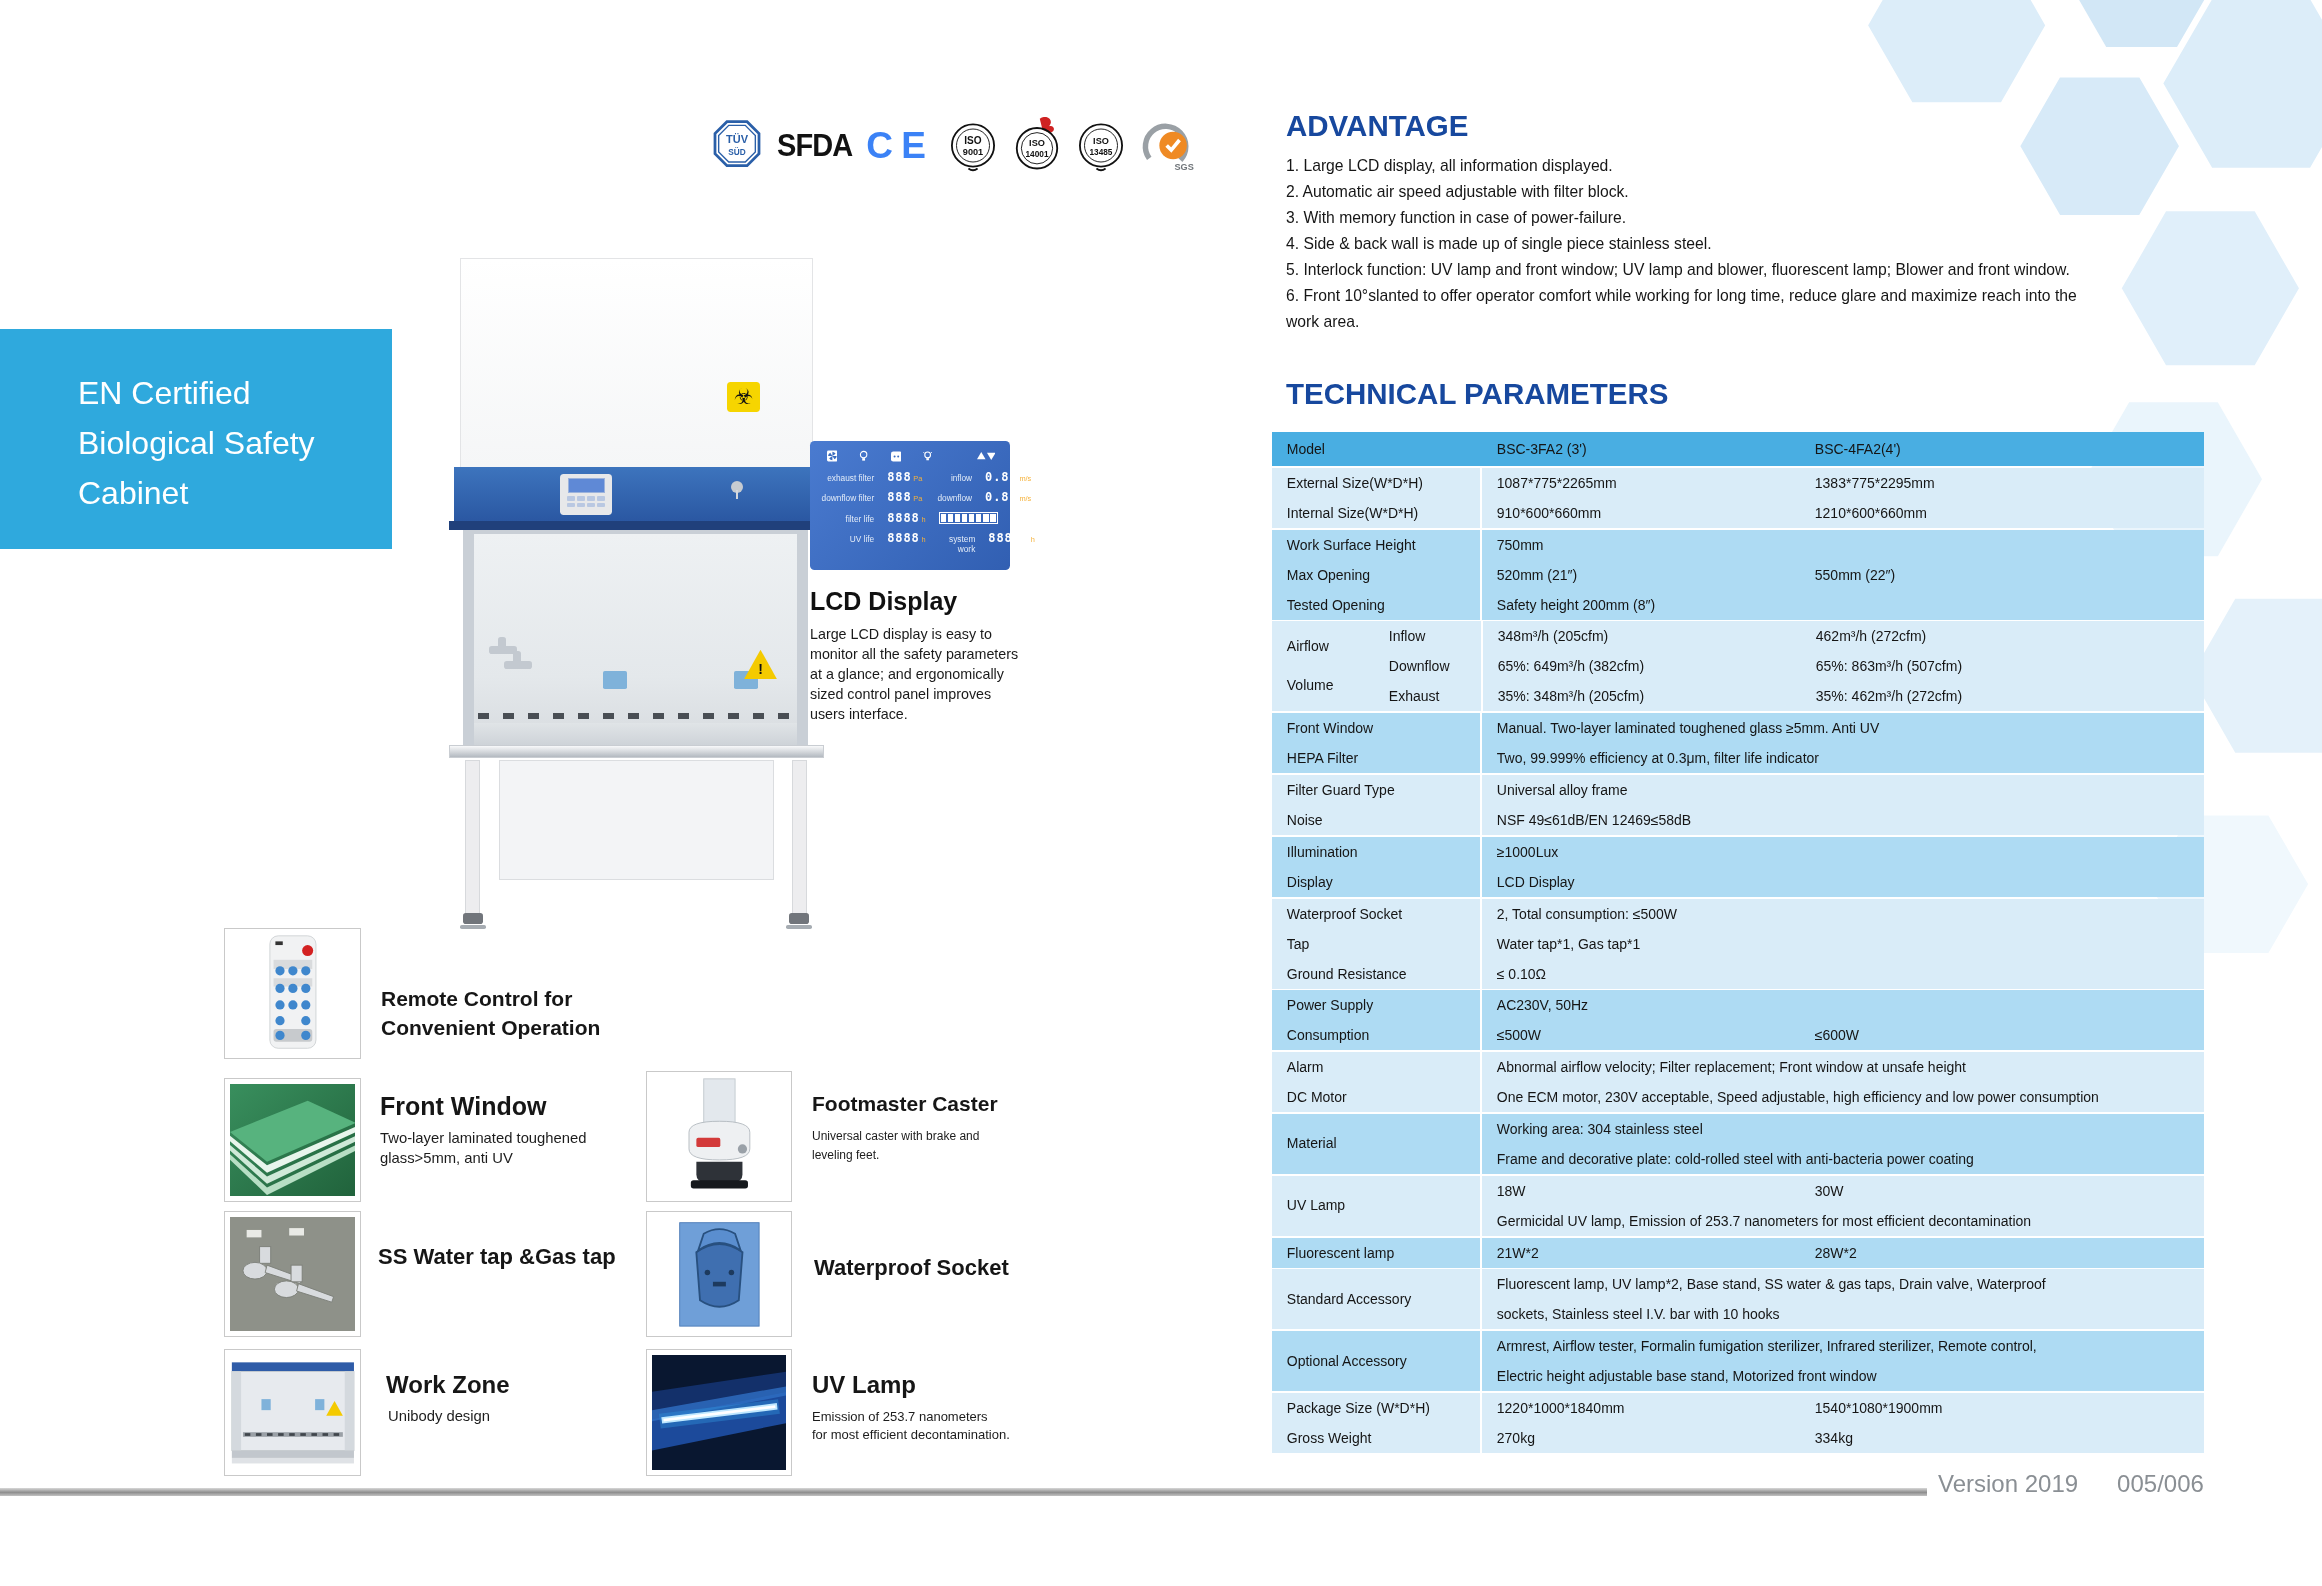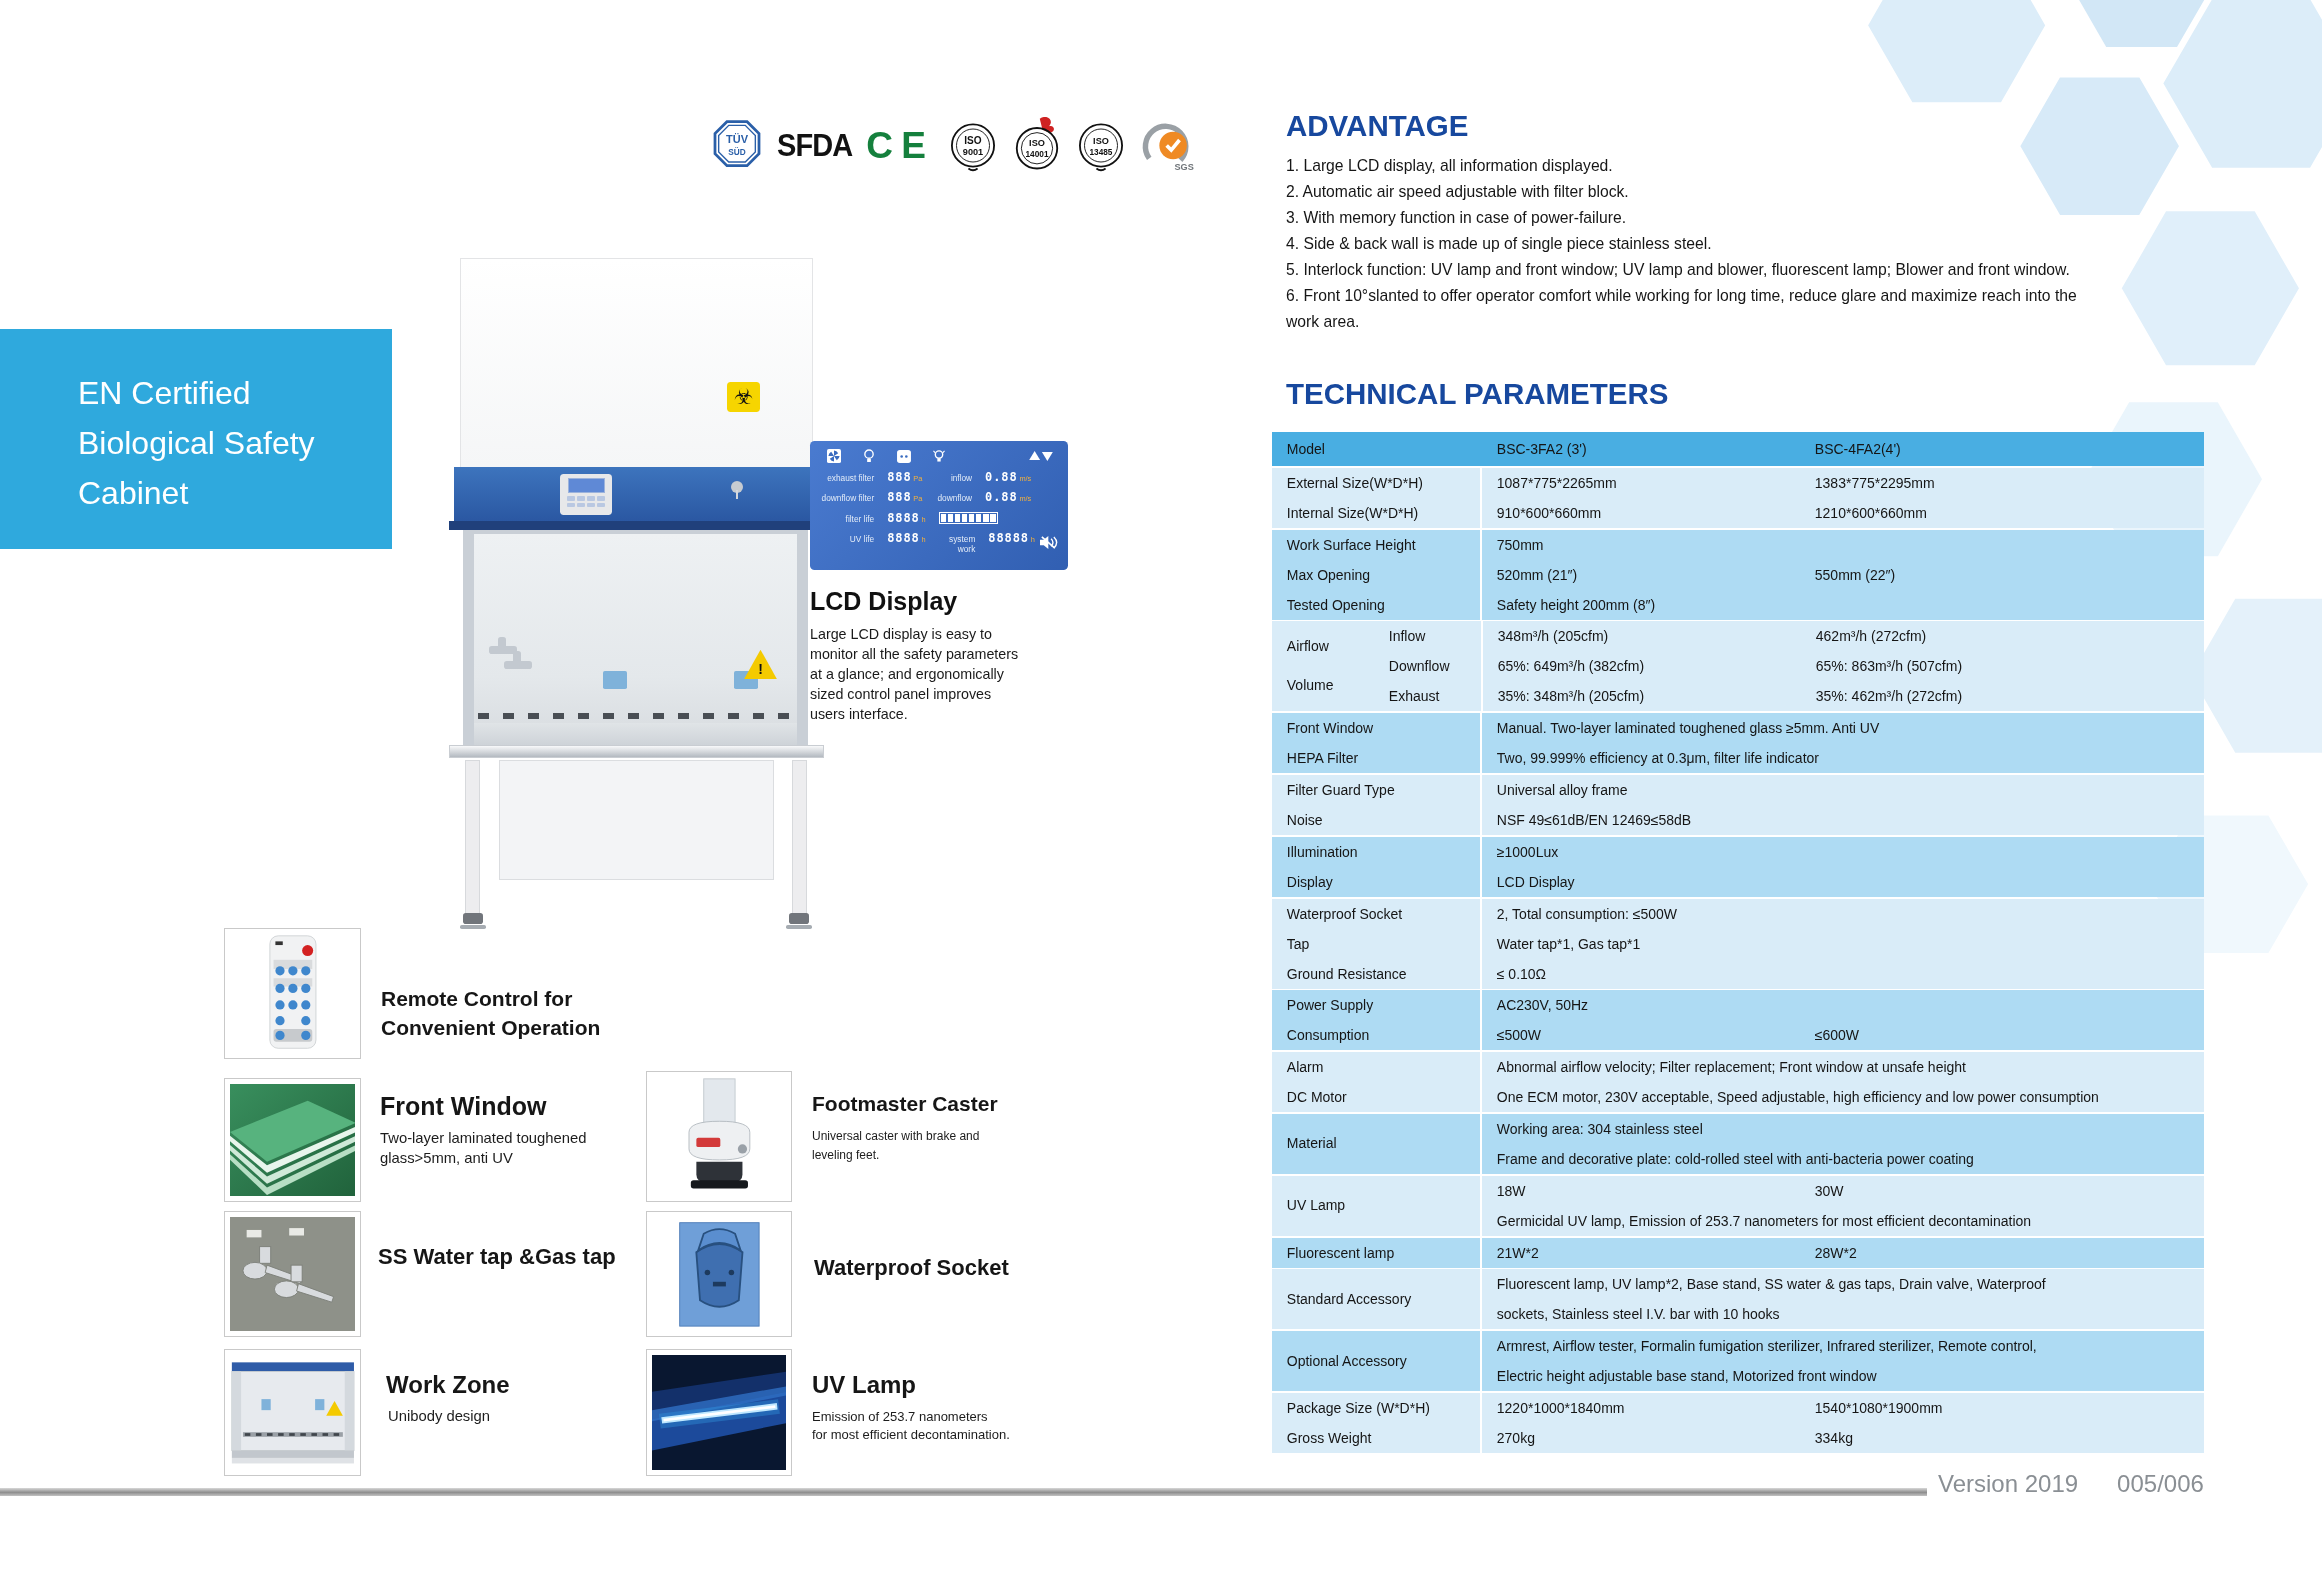--- a/index.html
+++ b/index.html
@@ -6,21 +6,21 @@
   html,body { background:#fff; }
   body { font-family: "Liberation Sans", sans-serif; }
   .page { position:relative; width:2322px; height:1587px; background:#fff; overflow:hidden; }
 
   
   .hex-deco { position:absolute; top:0; right:0; pointer-events:none; }
 
   
   .cert-row { position:absolute; left:711px; top:113px; height:65px; display:flex; align-items:center; gap:14px; }
   .cert-sfda { font-size:29px; font-weight:bold; color:#121212; letter-spacing:-0.9px; transform:scaleY(1.08); }
-  .cert-ce { font-size:37px; font-weight:bold; color:#15803d; letter-spacing:8.3px; }
+  .cert-ce { font-size:37px; font-weight:bold; color:#3b82f6; letter-spacing:8.3px; }
 
   
   .banner { position:absolute; left:0; top:329px; width:392px; height:220px; padding:39px 0 0 78px;
             color:#fff; font-size:32px; line-height:50px; font-weight:400; }
 
   
   .cabinet { position:absolute; left:397px; top:247px; width:441px; height:666px; }
   .hood { position:absolute; left:63px; top:11px; width:353px; height:209px;
           background:linear-gradient(180deg,#ffffff,#f5f6f7); border:0.9px solid #e3e4e6; border-bottom:none; }
   .bio { position:absolute; left:330px; top:135px; width:33px; height:29.5px; background:#f6d500; border-radius:3.7px;
@@ -50,21 +50,21 @@
           background:linear-gradient(180deg,#f8f9fa,#b3b9c0); border:0.9px solid #c9cdd2; }
   .base { position:absolute; left:102px; top:513px; width:275px; height:120px; background:#f3f4f6; border:0.9px solid #dbdde0; }
   .leg { position:absolute; top:513px; width:14.8px; height:155px; background:#ededef; border:0.9px solid #d7d9dc; }
   .leg.l { left:68px; } .leg.r { left:395px; }
   .caster { position:absolute; top:666px; width:26px; }
   .caster .w { width:20px; height:11px; background:#71757b; border-radius:2.8px; margin:0 auto; }
   .caster .p { width:26px; height:4.6px; background:#a6acb2; border-radius:1.8px; margin-top:0.9px; }
   .caster.l { left:63px; } .caster.r { left:389px; }
 
   
-  .lcd-panel { position:absolute; left:810px; top:441px; width:258px; height:129px; border-radius:4.6px;
+  .lcd-panel { position:absolute; left:810px; top:441px; width:200px; height:129px; border-radius:4.6px;
                background:linear-gradient(135deg,#4a7bd0,#315fb2); color:#fff; }
   .licons { display:flex; align-items:center; padding:8.3px 14.8px 0 16.6px; gap:22px; }
   .licons .spring { flex:1; }
   .lrow { display:flex; align-items:baseline; padding:0 9.2px; margin-top:6.5px; }
   .llab { font-size:8.3px; color:#e3ecf8; }
   .w1 { width:55px; text-align:right; flex:none; }
   .w2 { width:46px; text-align:right; flex:none; margin-left:3.7px; }
   .ldig { font-size:12px; font-weight:bold; letter-spacing:0.9px; color:#fff; margin-left:13px;
           font-family:"DejaVu Sans Mono", monospace; }
   .lunit { font-size:7.4px; color:#f5b23c; margin-left:1.8px; }

